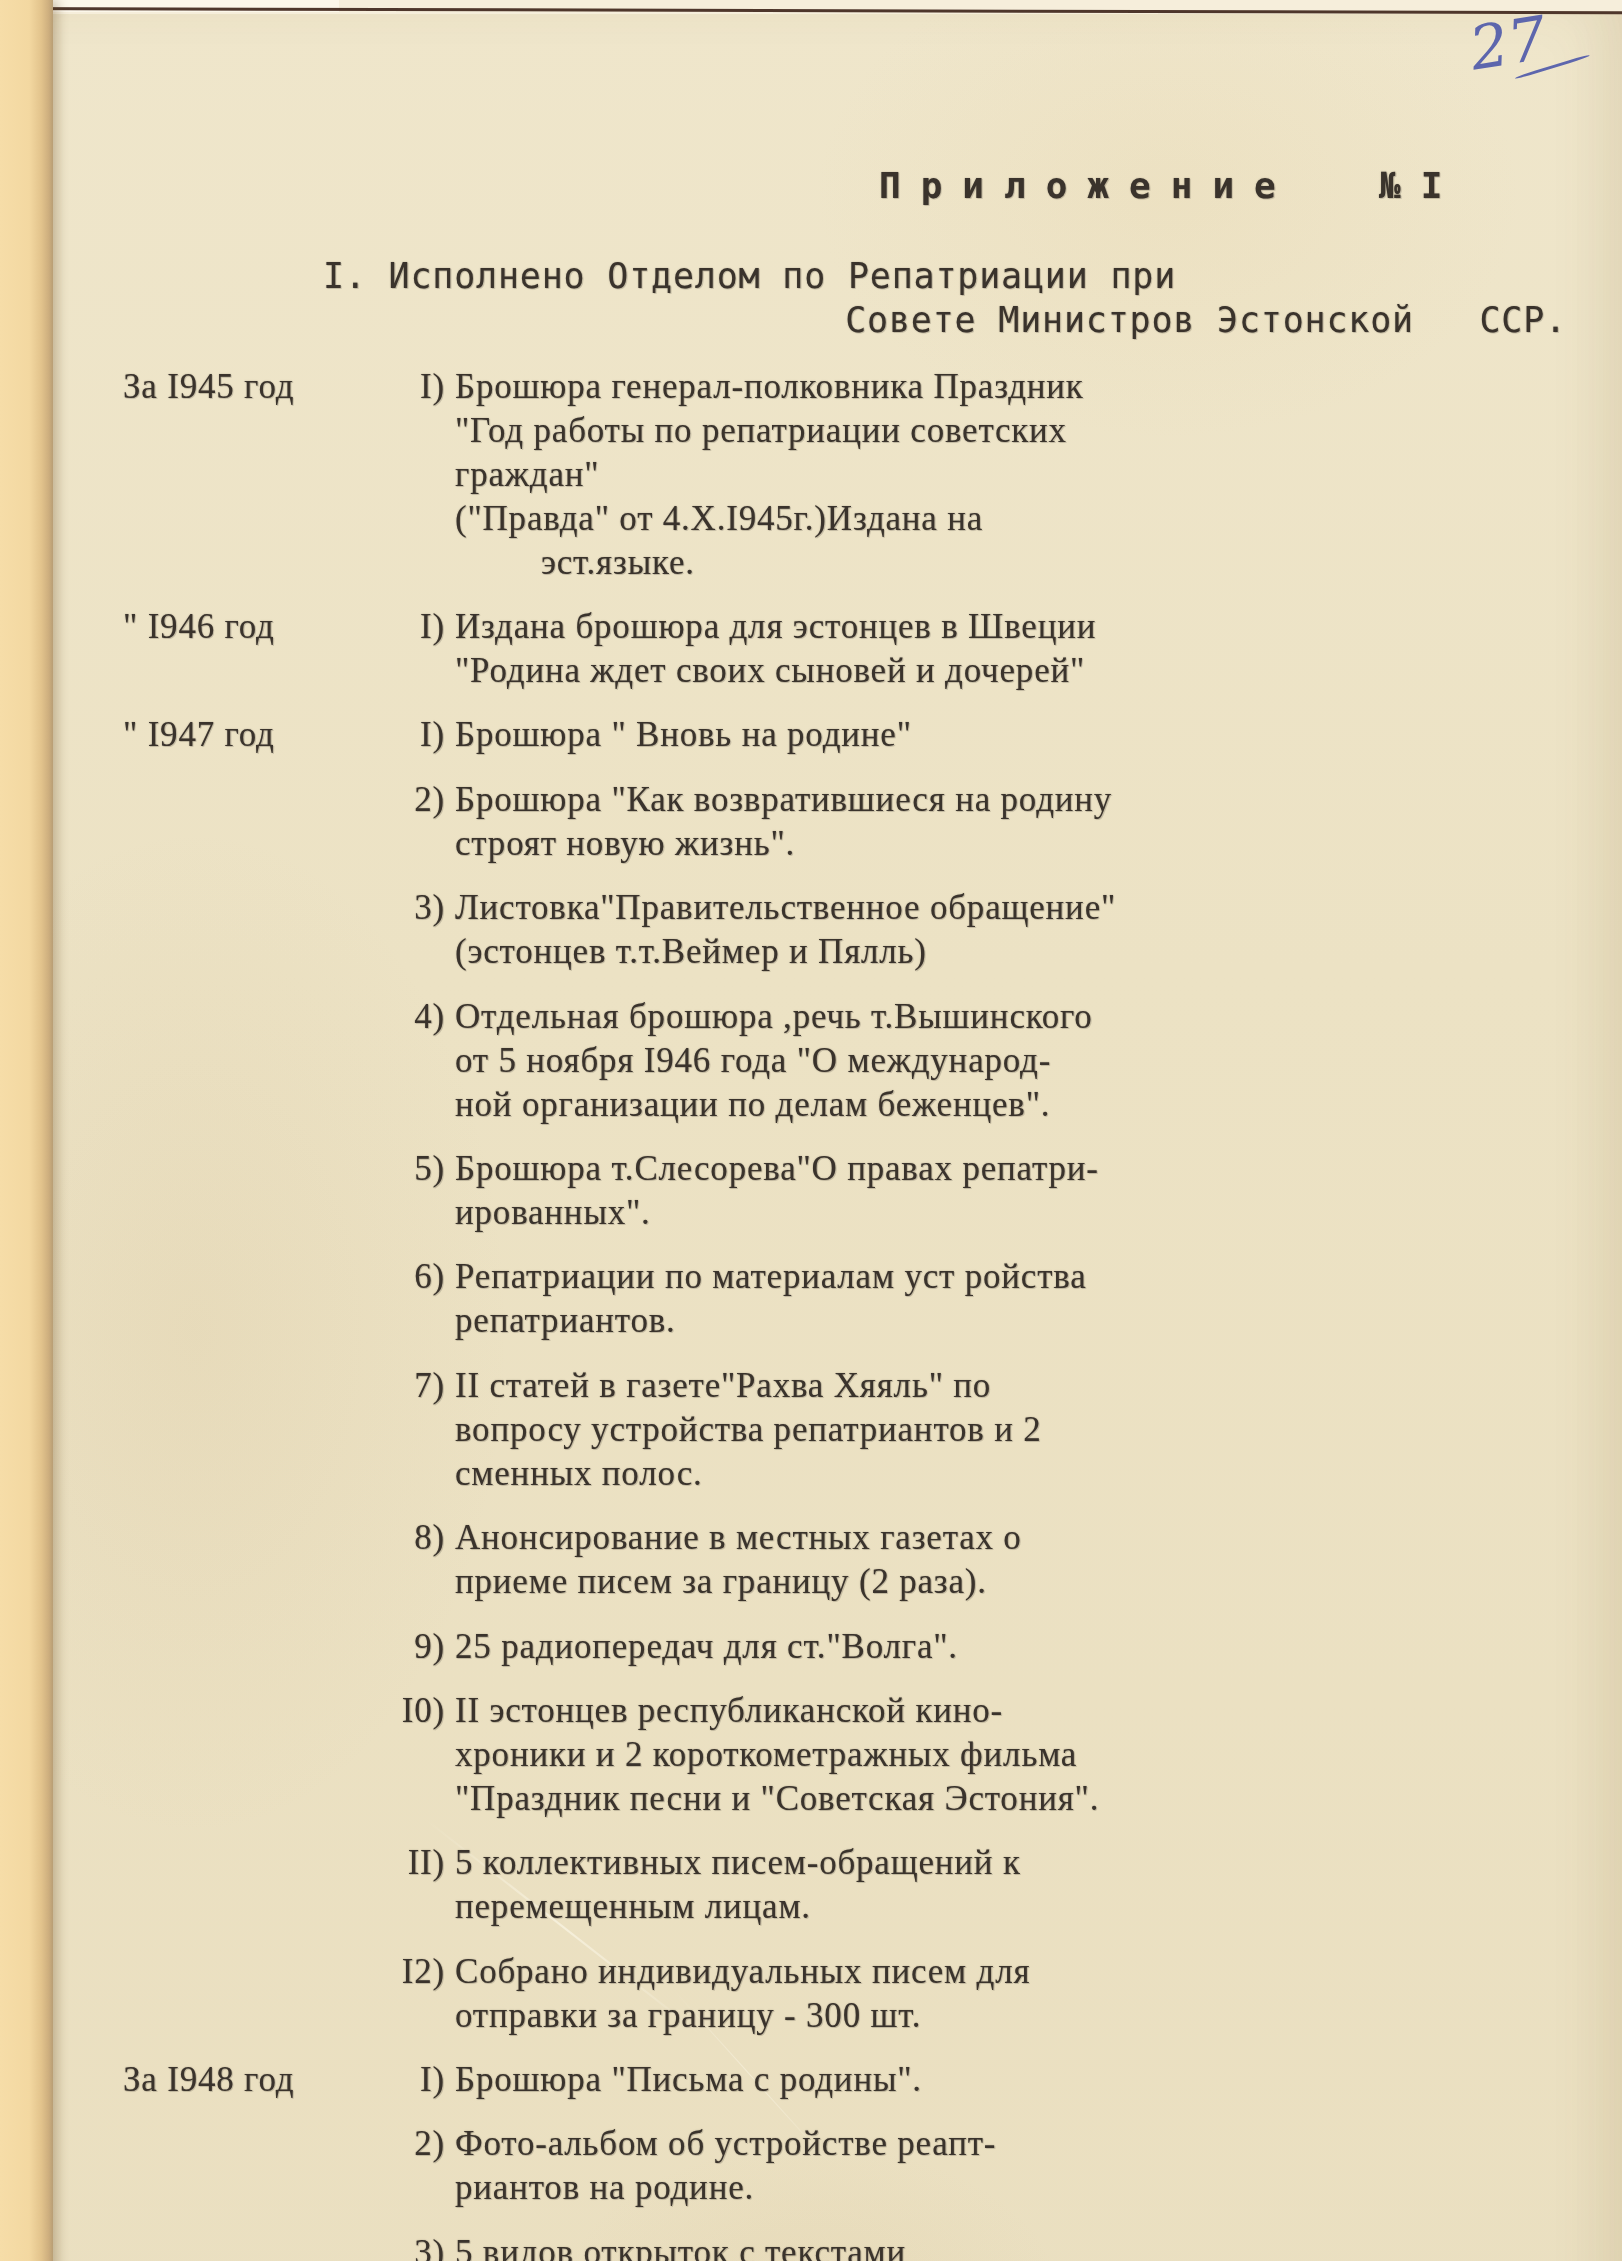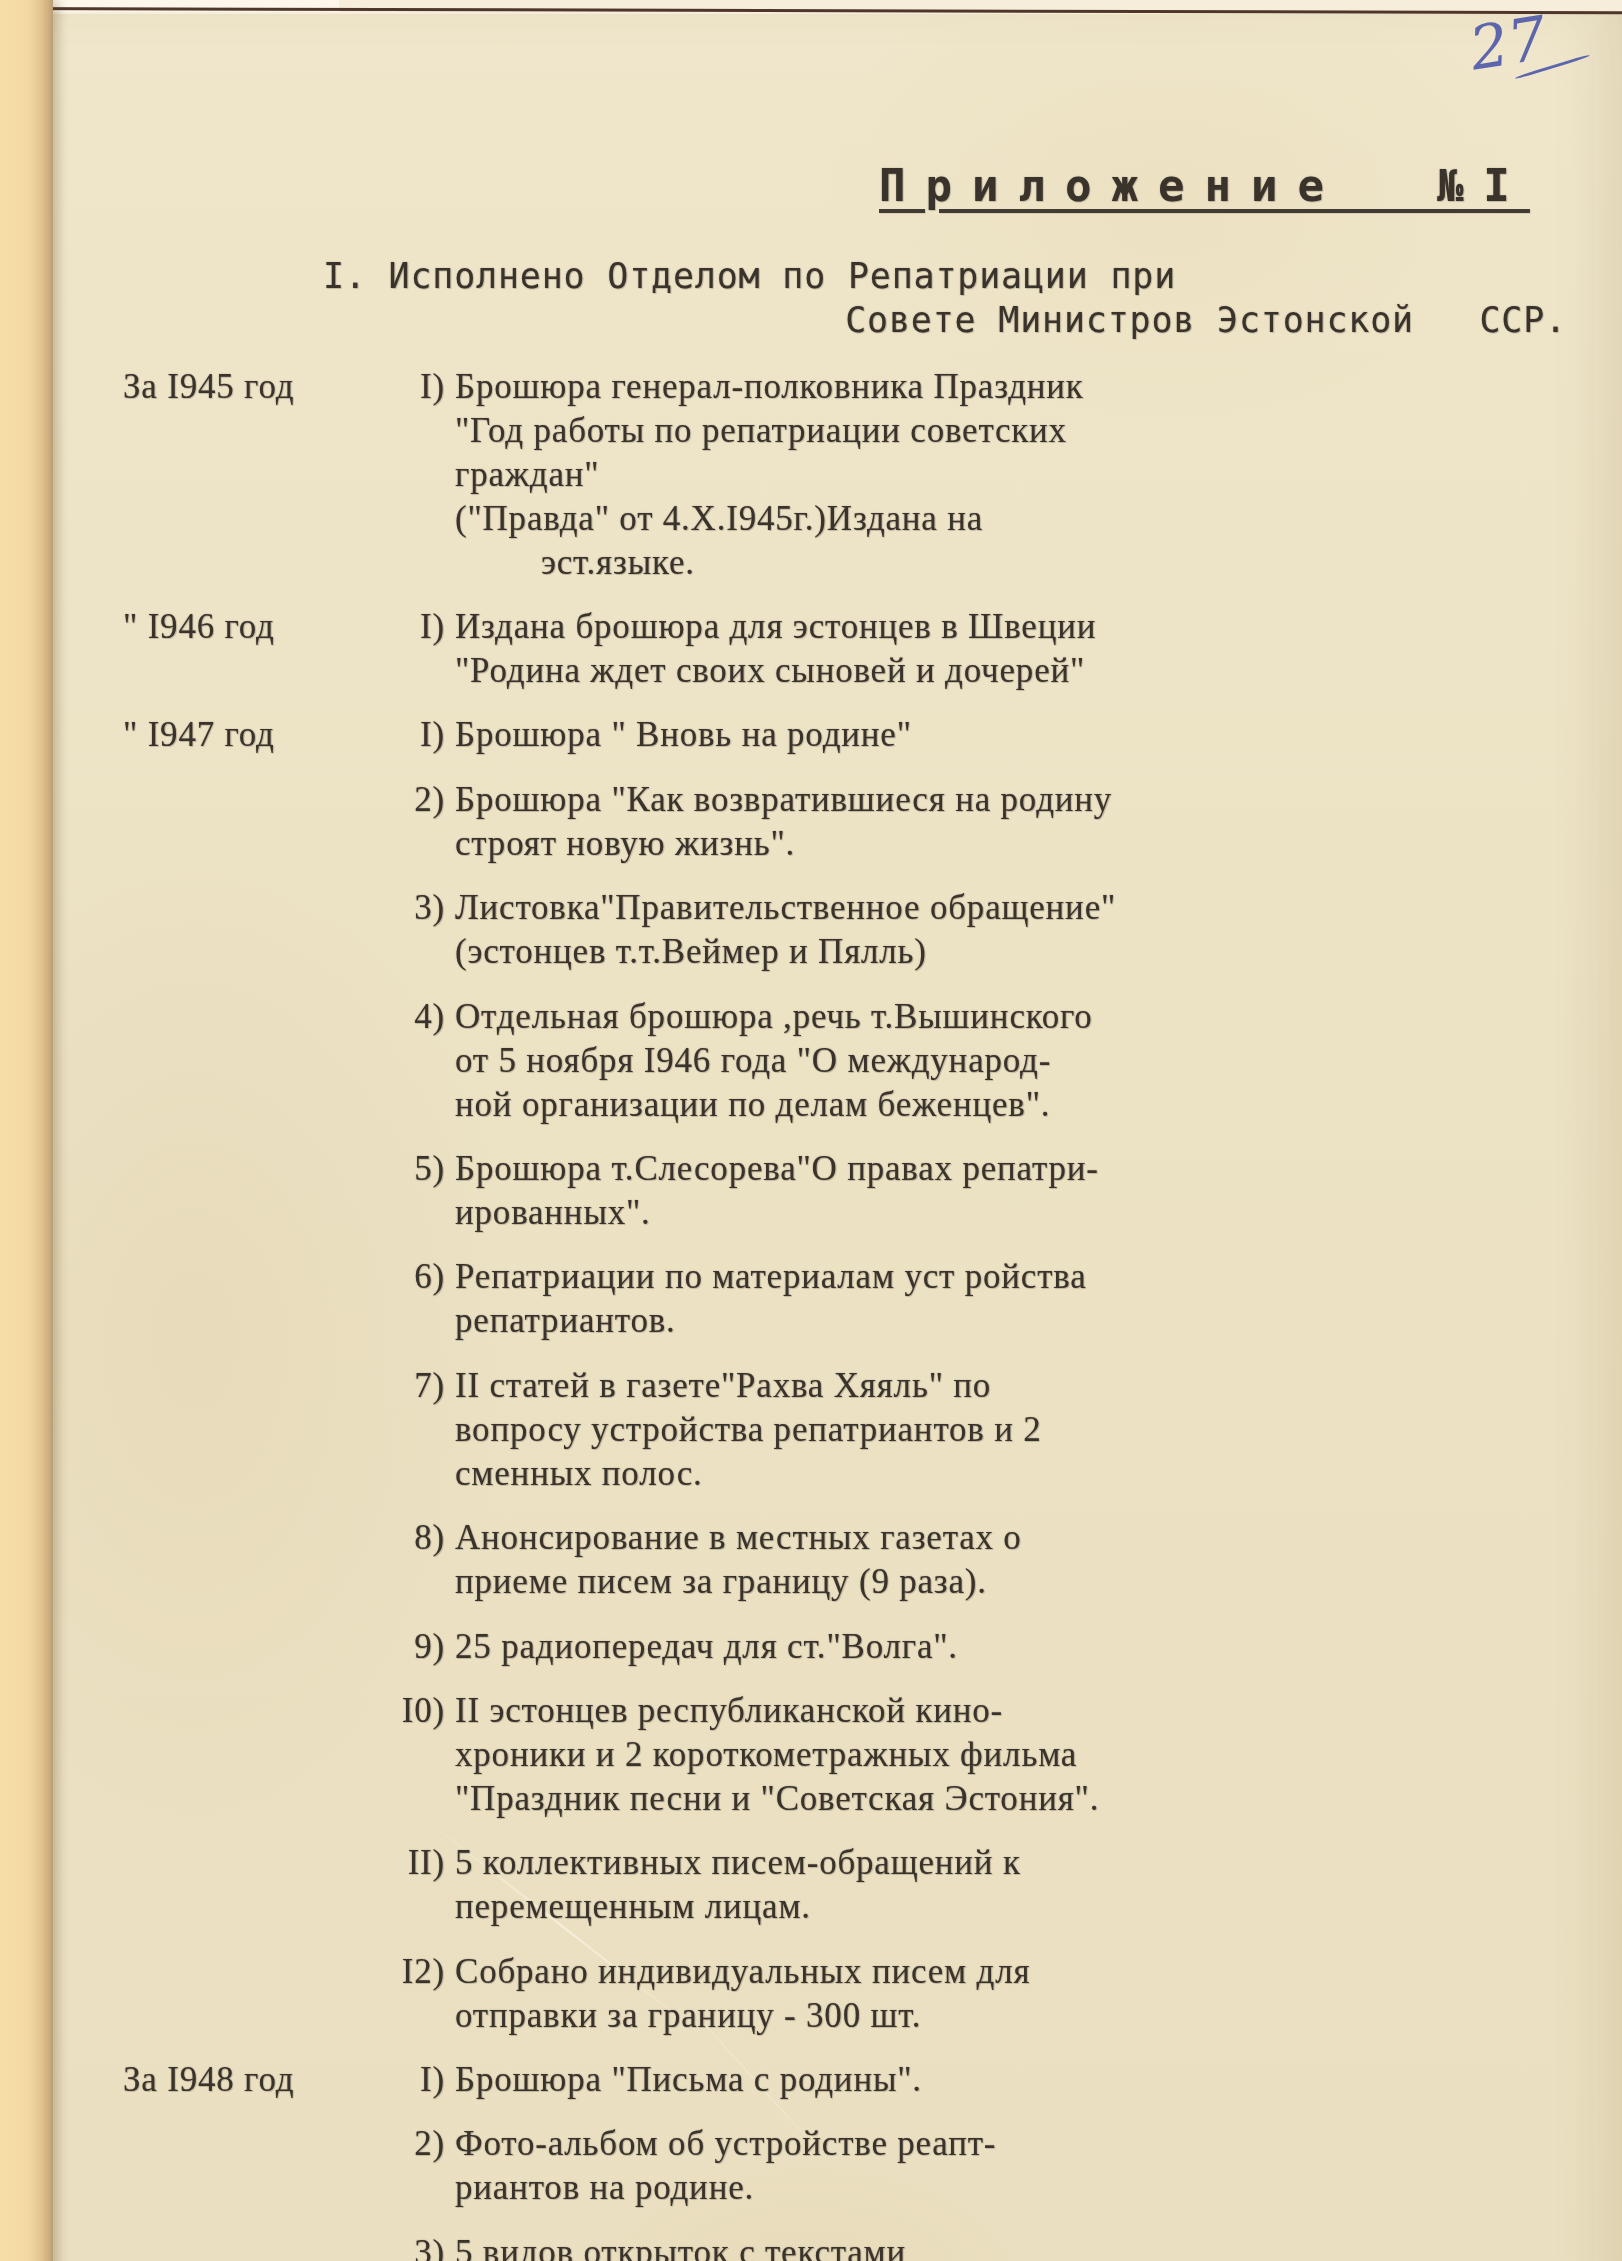--- a/index.html
+++ b/index.html
@@ -54,23 +54,22 @@
   
   .doc{
     position:absolute;left:123px;top:161px;width:1444px;
     font-size:35px;line-height:44px;letter-spacing:0.8px;
     text-shadow:0 0 1.4px rgba(50,42,35,.42), 1.1px 0.7px 0 rgba(50,42,35,.16);
   }
   .title{
     display:inline-block;
     margin-left:756px;
     font-weight:bold;
-    font-size:44px;line-height:50px;
+    font-size:36px;line-height:50px;
     letter-spacing:20px;white-space:pre;
-    text-decoration:underline;
     text-decoration-thickness:4.1px;
     text-underline-offset:8.1px;
     text-decoration-color:rgba(58,51,44,.9);
   }
   .intro{margin-top:43px;}
   .intro-line{white-space:pre;}
   .intro-line.l0{padding-left:200px;}
   .intro-line.l1{padding-left:243px;text-align:right;}
   .sections{margin-top:22.6px;}
   .section{display:flex;align-items:flex-start;margin-bottom:20.4px;font-family:Liberation Serif, serif;}
@@ -184,21 +183,21 @@
               <div class="lines">
                 <div class="line">II статей в газете"Рахва Хяяль" по</div>
                 <div class="line">вопросу устройства репатриантов и 2</div>
                 <div class="line">сменных полос.</div>
               </div>
             </div>
             <div class="item">
               <div class="num">8)</div>
               <div class="lines">
                 <div class="line">Анонсирование в местных газетах о</div>
-                <div class="line">приеме писем за границу (9 раза).</div>
+                <div class="line">приеме писем за границу (2 раза).</div>
               </div>
             </div>
             <div class="item">
               <div class="num">9)</div>
               <div class="lines">
                 <div class="line">25 радиопередач для ст."Волга".</div>
               </div>
             </div>
             <div class="item">
               <div class="num">I0)</div>

